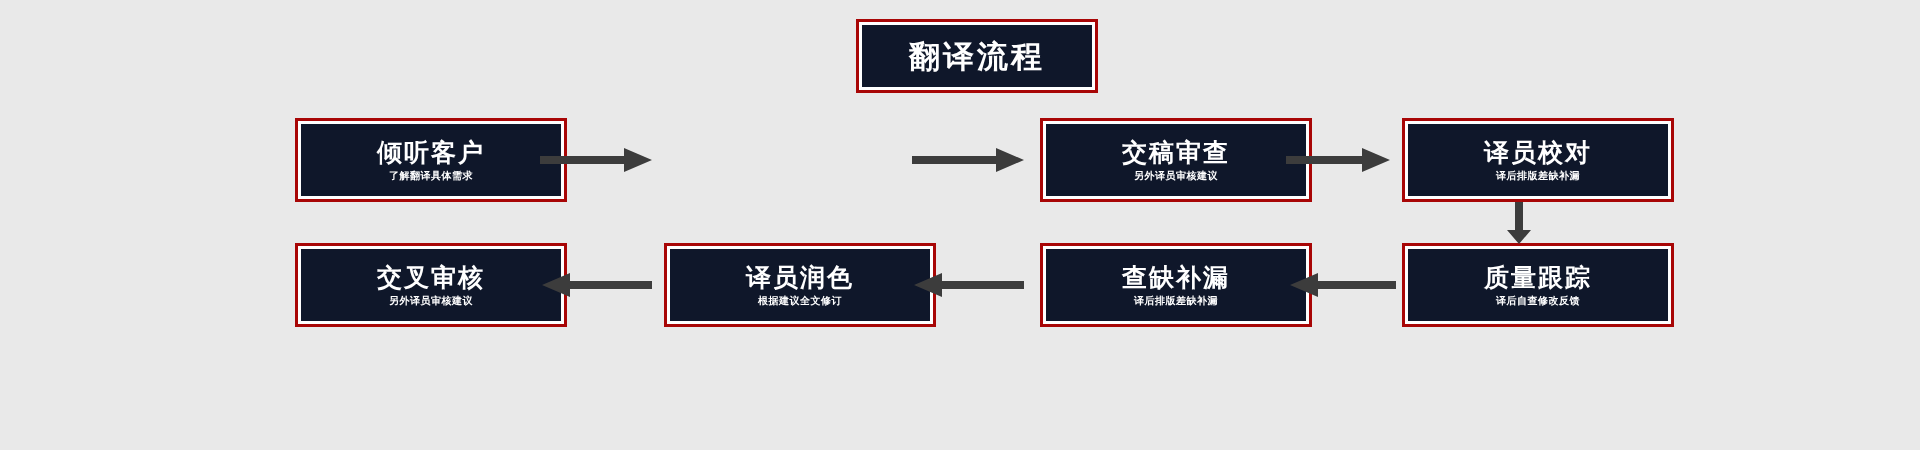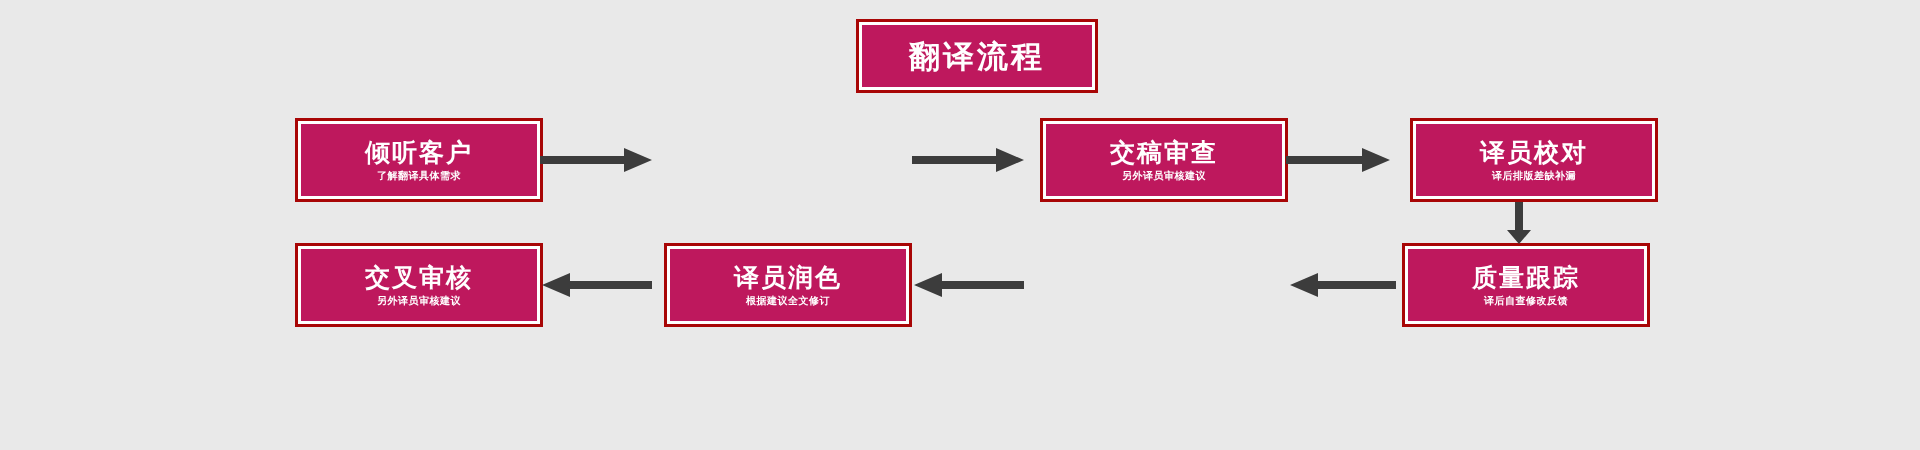--- a/index.html
+++ b/index.html
@@ -19,21 +19,21 @@
     position: absolute;
     left: 0;
     top: 0;
     width: 1920px;
     height: 450px;
   }
 
   
   .node {
     position: absolute;
-    background: #be185d;
+    background: #0f172a;
     border: 3px solid #a80606;
     box-sizing: border-box;
     display: flex;
     flex-direction: column;
     align-items: center;
     justify-content: center;
     color: #ffffff;
     box-shadow: inset 0 0 0 3px #ffffff;
   }
   .node-inner {
@@ -57,21 +57,21 @@
   .title-text {
     font-size: 31px;
     font-weight: bold;
     letter-spacing: 3px;
     line-height: 1.1;
     white-space: nowrap;
   }
 
   
   .proc-node {
-    width: 248px;
+    width: 272px;
     height: 84px;
   }
   .proc-title {
     font-size: 25px;
     font-weight: bold;
     letter-spacing: 2px;
     line-height: 1.15;
     white-space: nowrap;
     margin-bottom: 3px;
   }
@@ -80,21 +80,21 @@
     font-weight: bold;
     letter-spacing: 0.5px;
     line-height: 1.1;
     white-space: nowrap;
   }
 
   
   .r1c1 { left: 295px;  top: 118px; }
   .r1c2 { left: 664px;  top: 118px; }
   .r1c3 { left: 1040px; top: 118px; }
-  .r1c4 { left: 1402px; top: 118px; margin-left: 8px; }
+  .r1c4 { left: 1402px; top: 118px; }
   
   .r2c1 { left: 295px;  top: 243px; }
   .r2c2 { left: 664px;  top: 243px; }
   .r2c3 { left: 1040px; top: 243px; }
   .r2c4 { left: 1402px; top: 243px; }
 
   
   .arrow {
     position: absolute;
   }
@@ -140,20 +140,26 @@
     </div>
   </div>
 
   <div class="node proc-node r2c1">
     <div class="node-inner">
       <div class="proc-title">交叉审核</div>
       <div class="proc-sub">另外译员审核建议</div>
     </div>
   </div>
 
+  <div class="node proc-node r2c3">
+    <div class="node-inner">
+      <div class="proc-title">查缺补漏</div>
+      <div class="proc-sub">译后排版差缺补漏</div>
+    </div>
+  </div>
 
   <div class="node proc-node r2c4">
     <div class="node-inner">
       <div class="proc-title">质量跟踪</div>
       <div class="proc-sub">译后自查修改反馈</div>
     </div>
   </div>
 
   <div class="arrow" style="left:540px; top:147px;">
     <svg width="112" height="26" viewBox="0 0 112 26">

